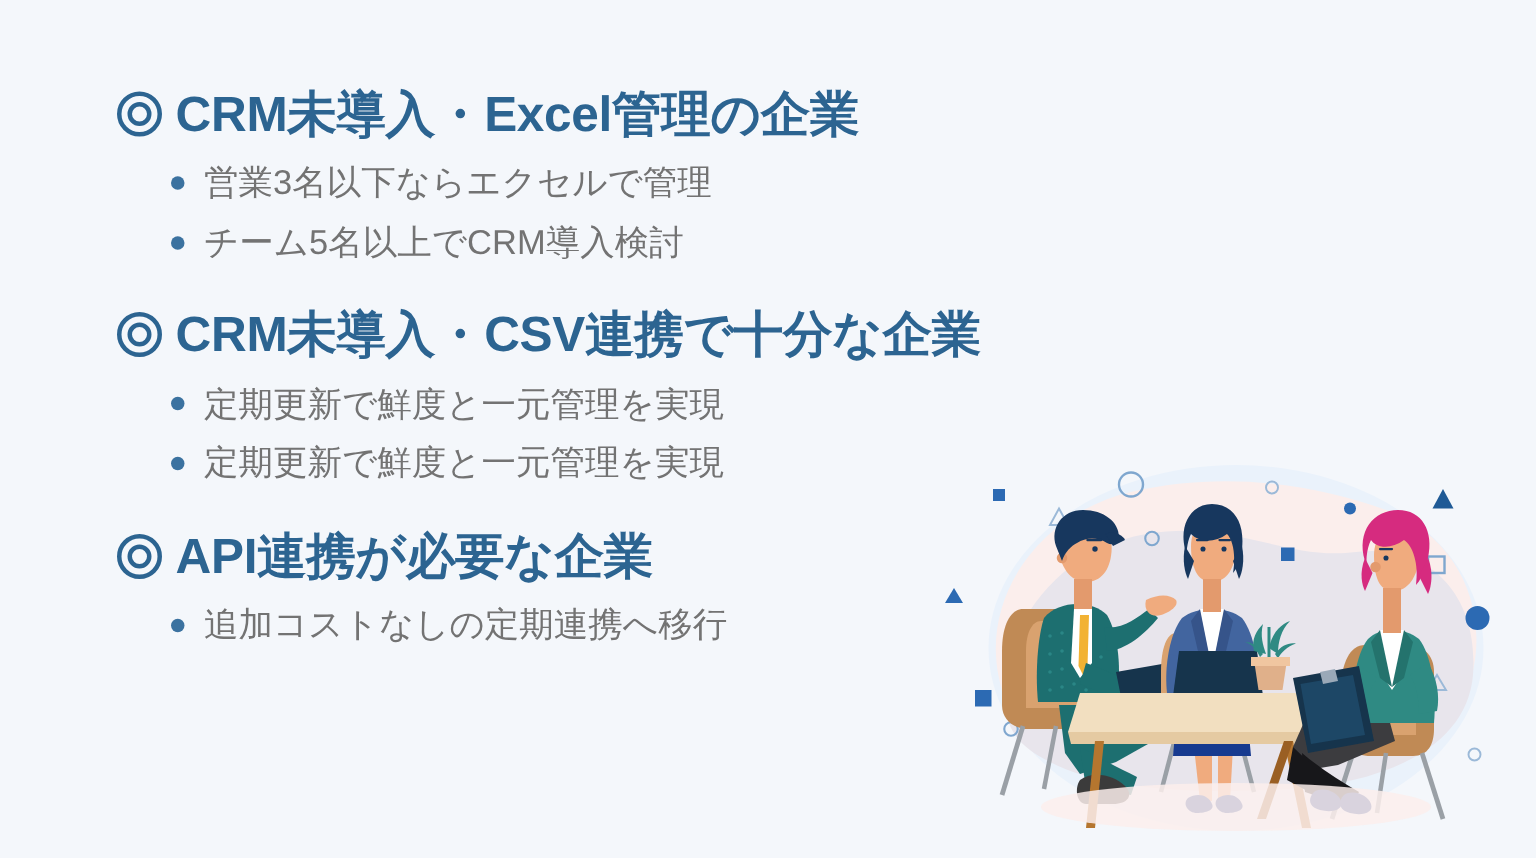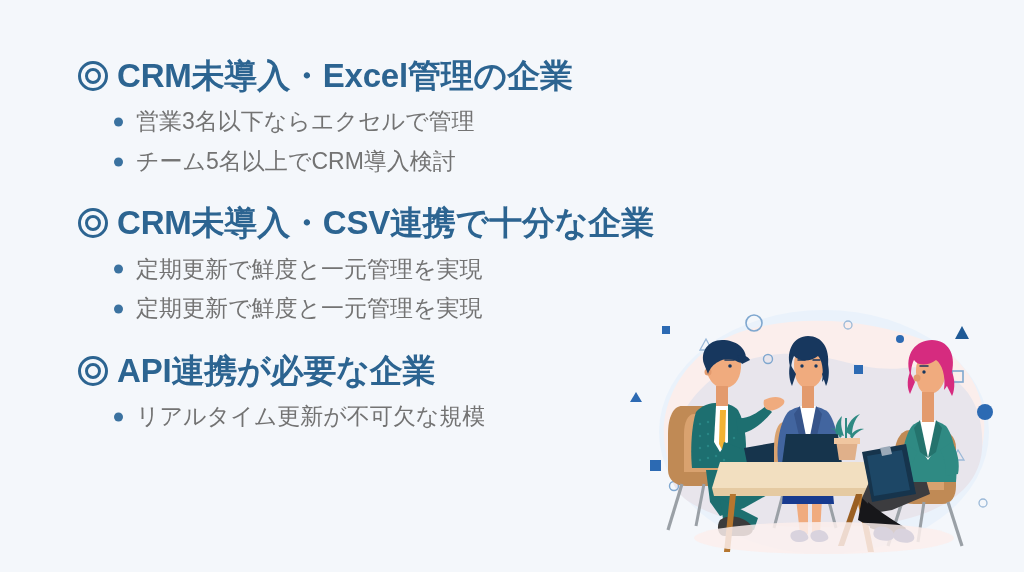--- a/index.html
+++ b/index.html
@@ -143,21 +143,21 @@
     </div>
 
     <div class="section">
       <div class="heading">
         <span class="bullseye"></span>
         <span class="htext">API連携が必要な企業</span>
       </div>
       <ul class="bullets">
         <li>
           <span class="dot"></span>
-          <span>リアルタイム更新が不可欠な規模</span>
+          <span>追加コストなしの定期連携へ移行</span>
         </li>
       </ul>
     </div>
 
   </div>
 
   <div id="illustration">
     <svg viewBox="0 0 400 270" xmlns="http://www.w3.org/2000/svg">
 
       <ellipse cx="200" cy="130" rx="165" ry="122" fill="#eaf2fb"></ellipse>

